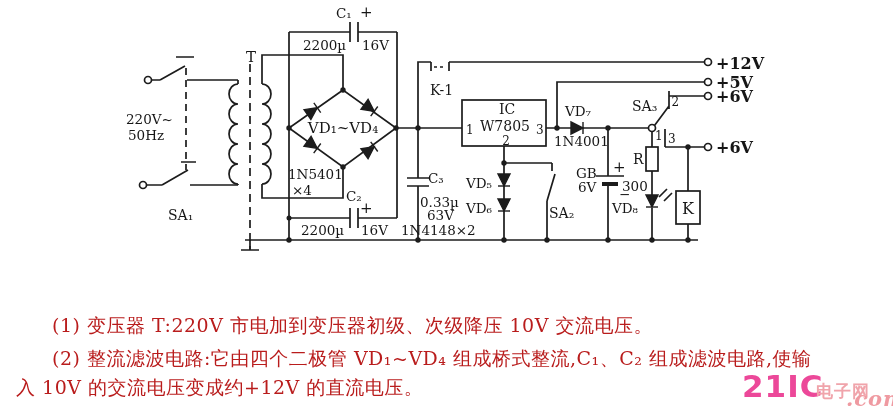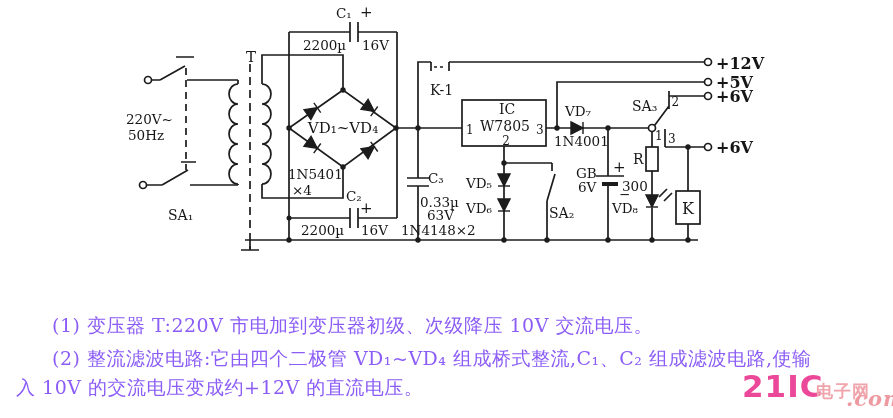--- a/index.html
+++ b/index.html
@@ -1,19 +1,19 @@
 <!DOCTYPE html>
 <html><head>
 <meta charset="utf-8">
 <style>
   html,body{margin:0;padding:0;background:#ffffff;}
   .page{position:relative;width:893px;height:418px;background:#ffffff;overflow:hidden;
         font-family:"DejaVu Serif",serif;color:#161616;}
   svg text{font-family:"DejaVu Serif",serif;fill:#161616;}
-  .caption-line{position:absolute;font-size:19px;letter-spacing:0.5px;color:#8b5cf6;white-space:nowrap;}
+  .caption-line{position:absolute;font-size:19px;letter-spacing:0.5px;color:#b91c1c;white-space:nowrap;}
   .watermark{position:absolute;left:740px;top:360px;width:152px;height:56px;}
   .wm-brand{position:absolute;left:2px;top:8px;font-size:31px;font-weight:bold;
             font-family:"DejaVu Sans",sans-serif;letter-spacing:1px;}
   .wm-site{position:absolute;left:76px;top:20px;font-size:17px;font-weight:bold;
            font-family:"DejaVu Sans",sans-serif;letter-spacing:1px;}
   .wm-com{position:absolute;left:58px;top:26px;font-size:21px;font-weight:bold;font-style:italic;
           font-family:"DejaVu Serif",serif;letter-spacing:1px;margin-left:48px;}
 </style>
 </head>
 <body>

